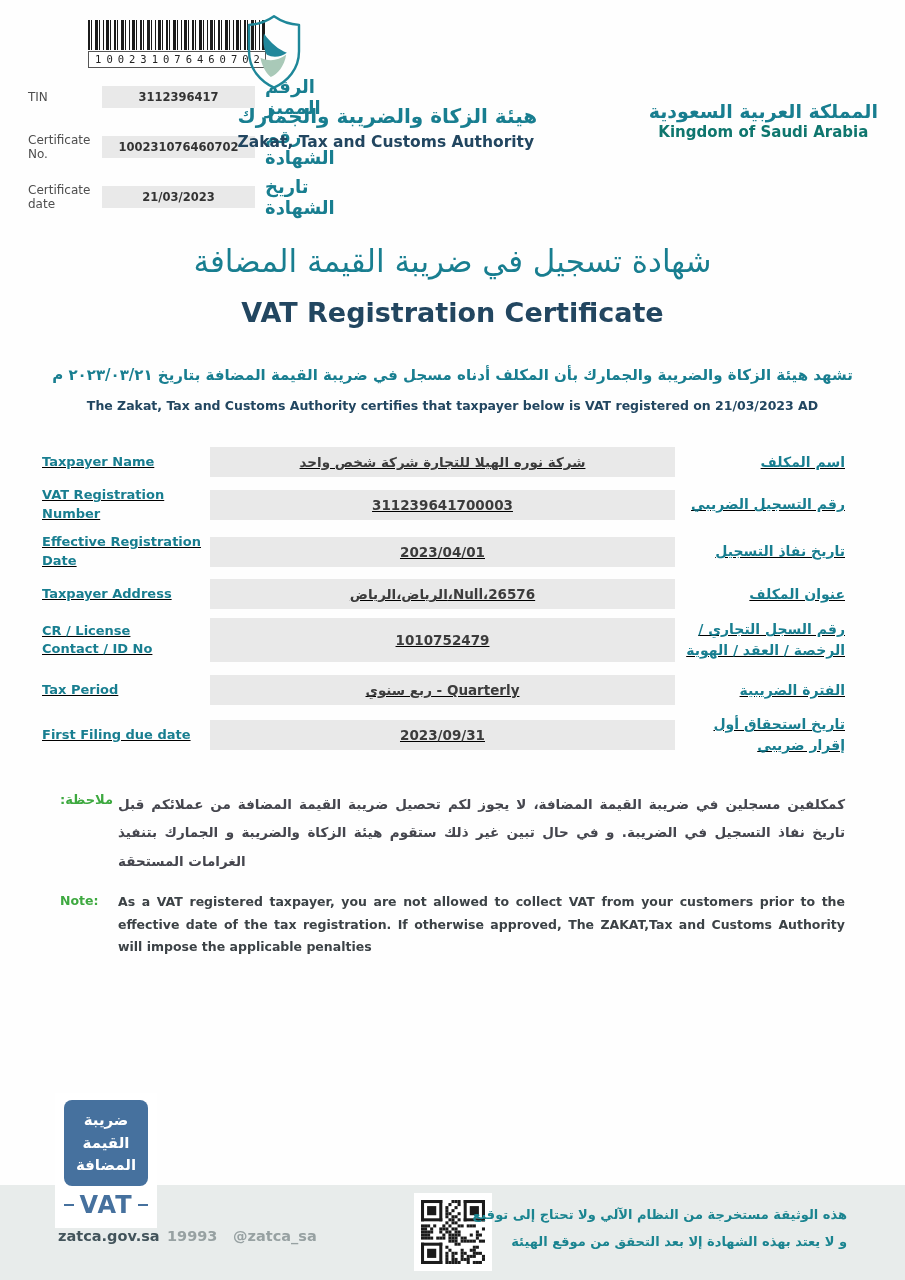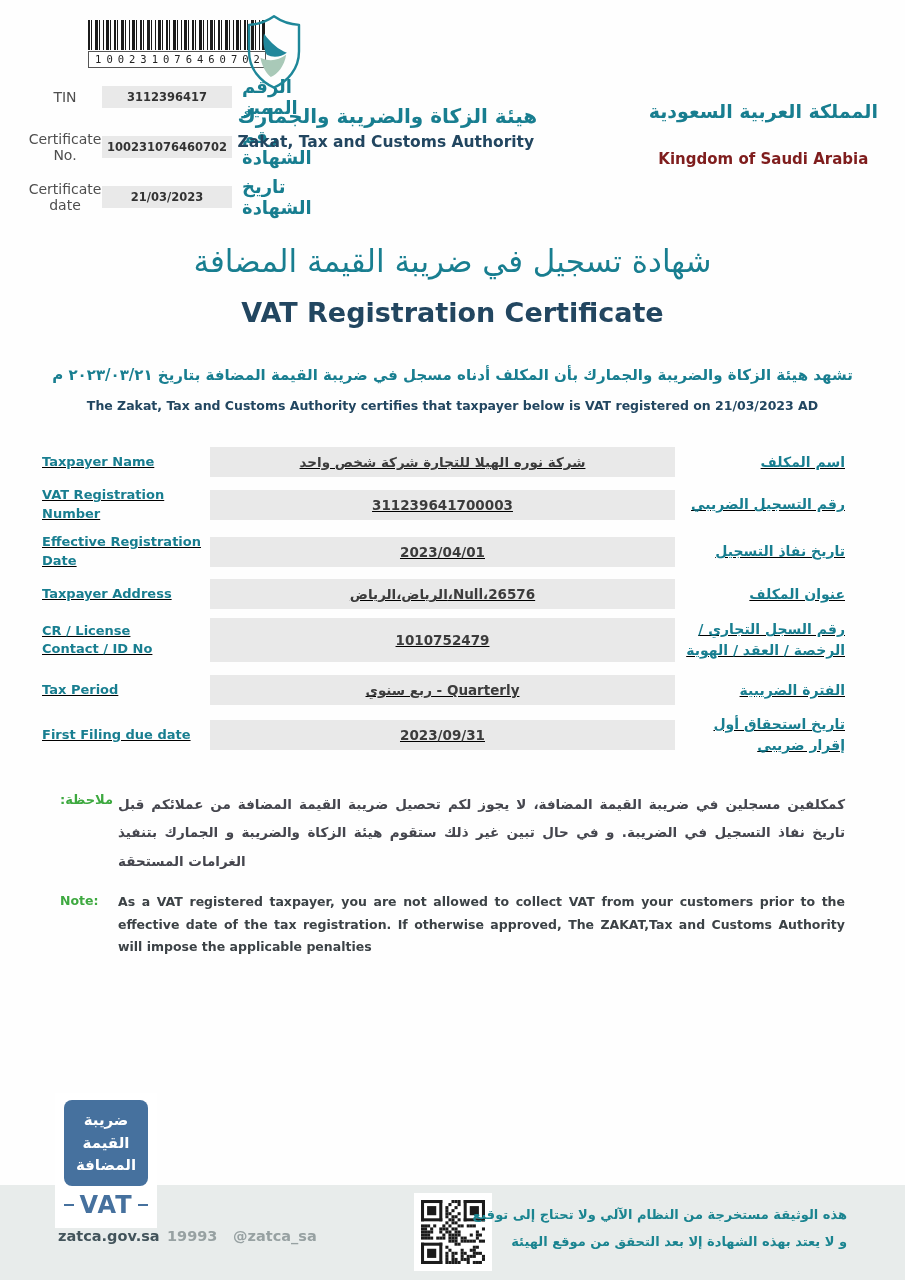--- a/index.html
+++ b/index.html
@@ -11,32 +11,32 @@
   .barcode{margin-left:60px;width:178px;}
   .barcode-bars{height:30px;background:repeating-linear-gradient(90deg,
       #1b1b1b 0 2px,#fff 2px 3px,#1b1b1b 3px 4px,#fff 4px 7px,
       #1b1b1b 7px 10px,#fff 10px 11px,#1b1b1b 11px 12px,#fff 12px 15px,
       #1b1b1b 15px 16px,#fff 16px 18px,#1b1b1b 18px 21px,#fff 21px 22px,
       #1b1b1b 22px 23px,#fff 23px 26px);}
   .barcode-number{border:1px solid #555;margin-top:1px;padding:1px 0 2px 6px;
       font-family:"DejaVu Sans Mono",monospace;font-size:10.5px;letter-spacing:5px;
       color:#222;text-align:center;background:#fff;white-space:nowrap;overflow:hidden;}
   .hrow{display:flex;align-items:center;margin-top:8px;}
-  .hrow-en{width:74px;font-size:14px;color:#4e4e4e;flex:none;text-align:center;}
-  .hrow-val{width:130px;flex:none;background:#e9e9e9;text-align:center;font-weight:bold;
+  .hrow-en{width:74px;font-size:12px;color:#4e4e4e;flex:none;}
+  .hrow-val{width:153px;flex:none;background:#e9e9e9;text-align:center;font-weight:bold;
       font-size:11.5px;color:#333;padding:4px 0;margin-right:10px;}
   .hrow-ar{flex:1;text-align:left;direction:rtl;color:#187e90;font-weight:bold;font-size:18px;}
 
   .header-center{position:absolute;left:50%;transform:translateX(-50%);top:12px;width:430px;text-align:left;}
   .authority-ar{color:#187e90;font-weight:bold;font-size:20px;margin-top:8px;direction:rtl;}
   .authority-en{color:#224660;font-weight:bold;font-size:15.5px;margin-top:5px;}
 
   .header-right{position:absolute;right:27px;top:100px;text-align:center;}
   .kingdom-ar{color:#187e90;font-weight:bold;font-size:19px;direction:rtl;}
-  .kingdom-en{color:#7f1d1d;font-weight:bold;font-size:15px;margin-top:28px;}
+  .kingdom-en{color:#0f766e;font-weight:bold;font-size:15px;margin-top:1px;}
 
   
   .title-block{position:absolute;top:240px;left:0;right:0;text-align:center;}
   .title-ar{color:#187e90;font-weight:normal;font-size:31px;direction:rtl;line-height:1.4;}
   .title-en{color:#224660;font-weight:bold;font-size:27px;margin-top:14px;}
 
   .statement{position:absolute;top:363px;left:40px;right:40px;text-align:center;}
   .statement-ar{color:#187e90;font-weight:bold;font-size:15px;direction:rtl;line-height:1.7;}
   .statement-en{color:#224660;font-weight:bold;font-size:12.5px;margin-top:9px;}
 

